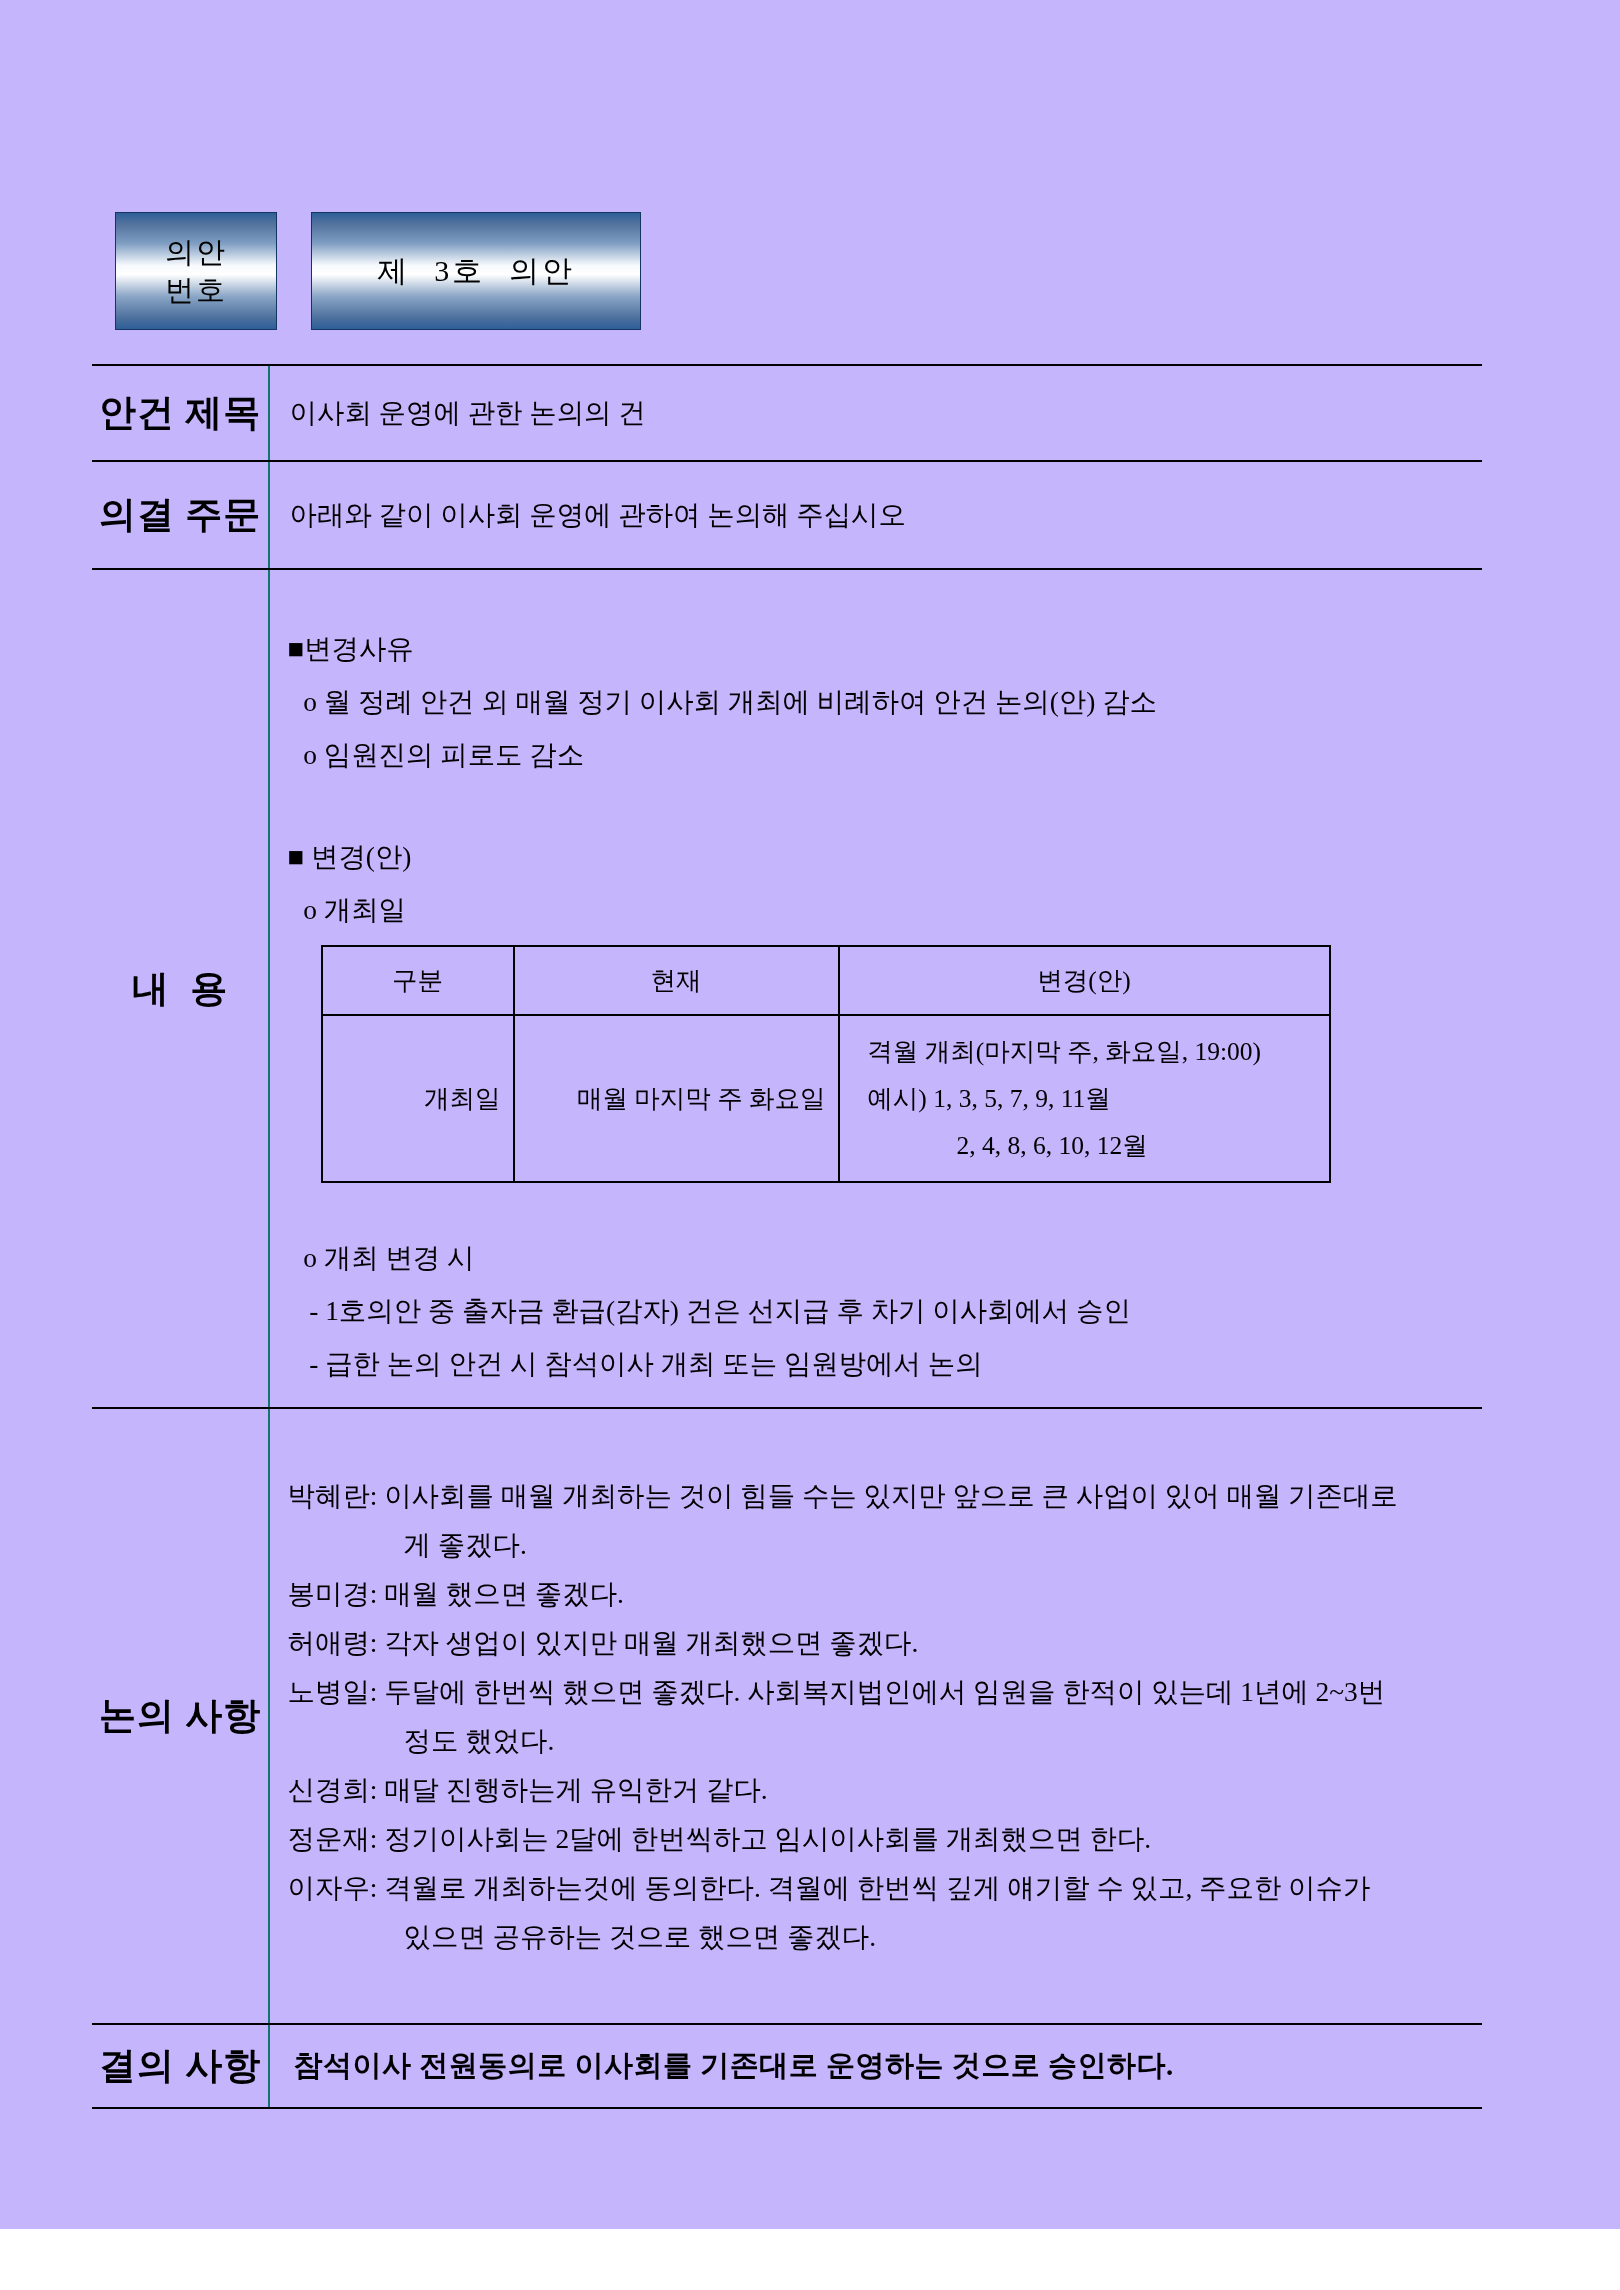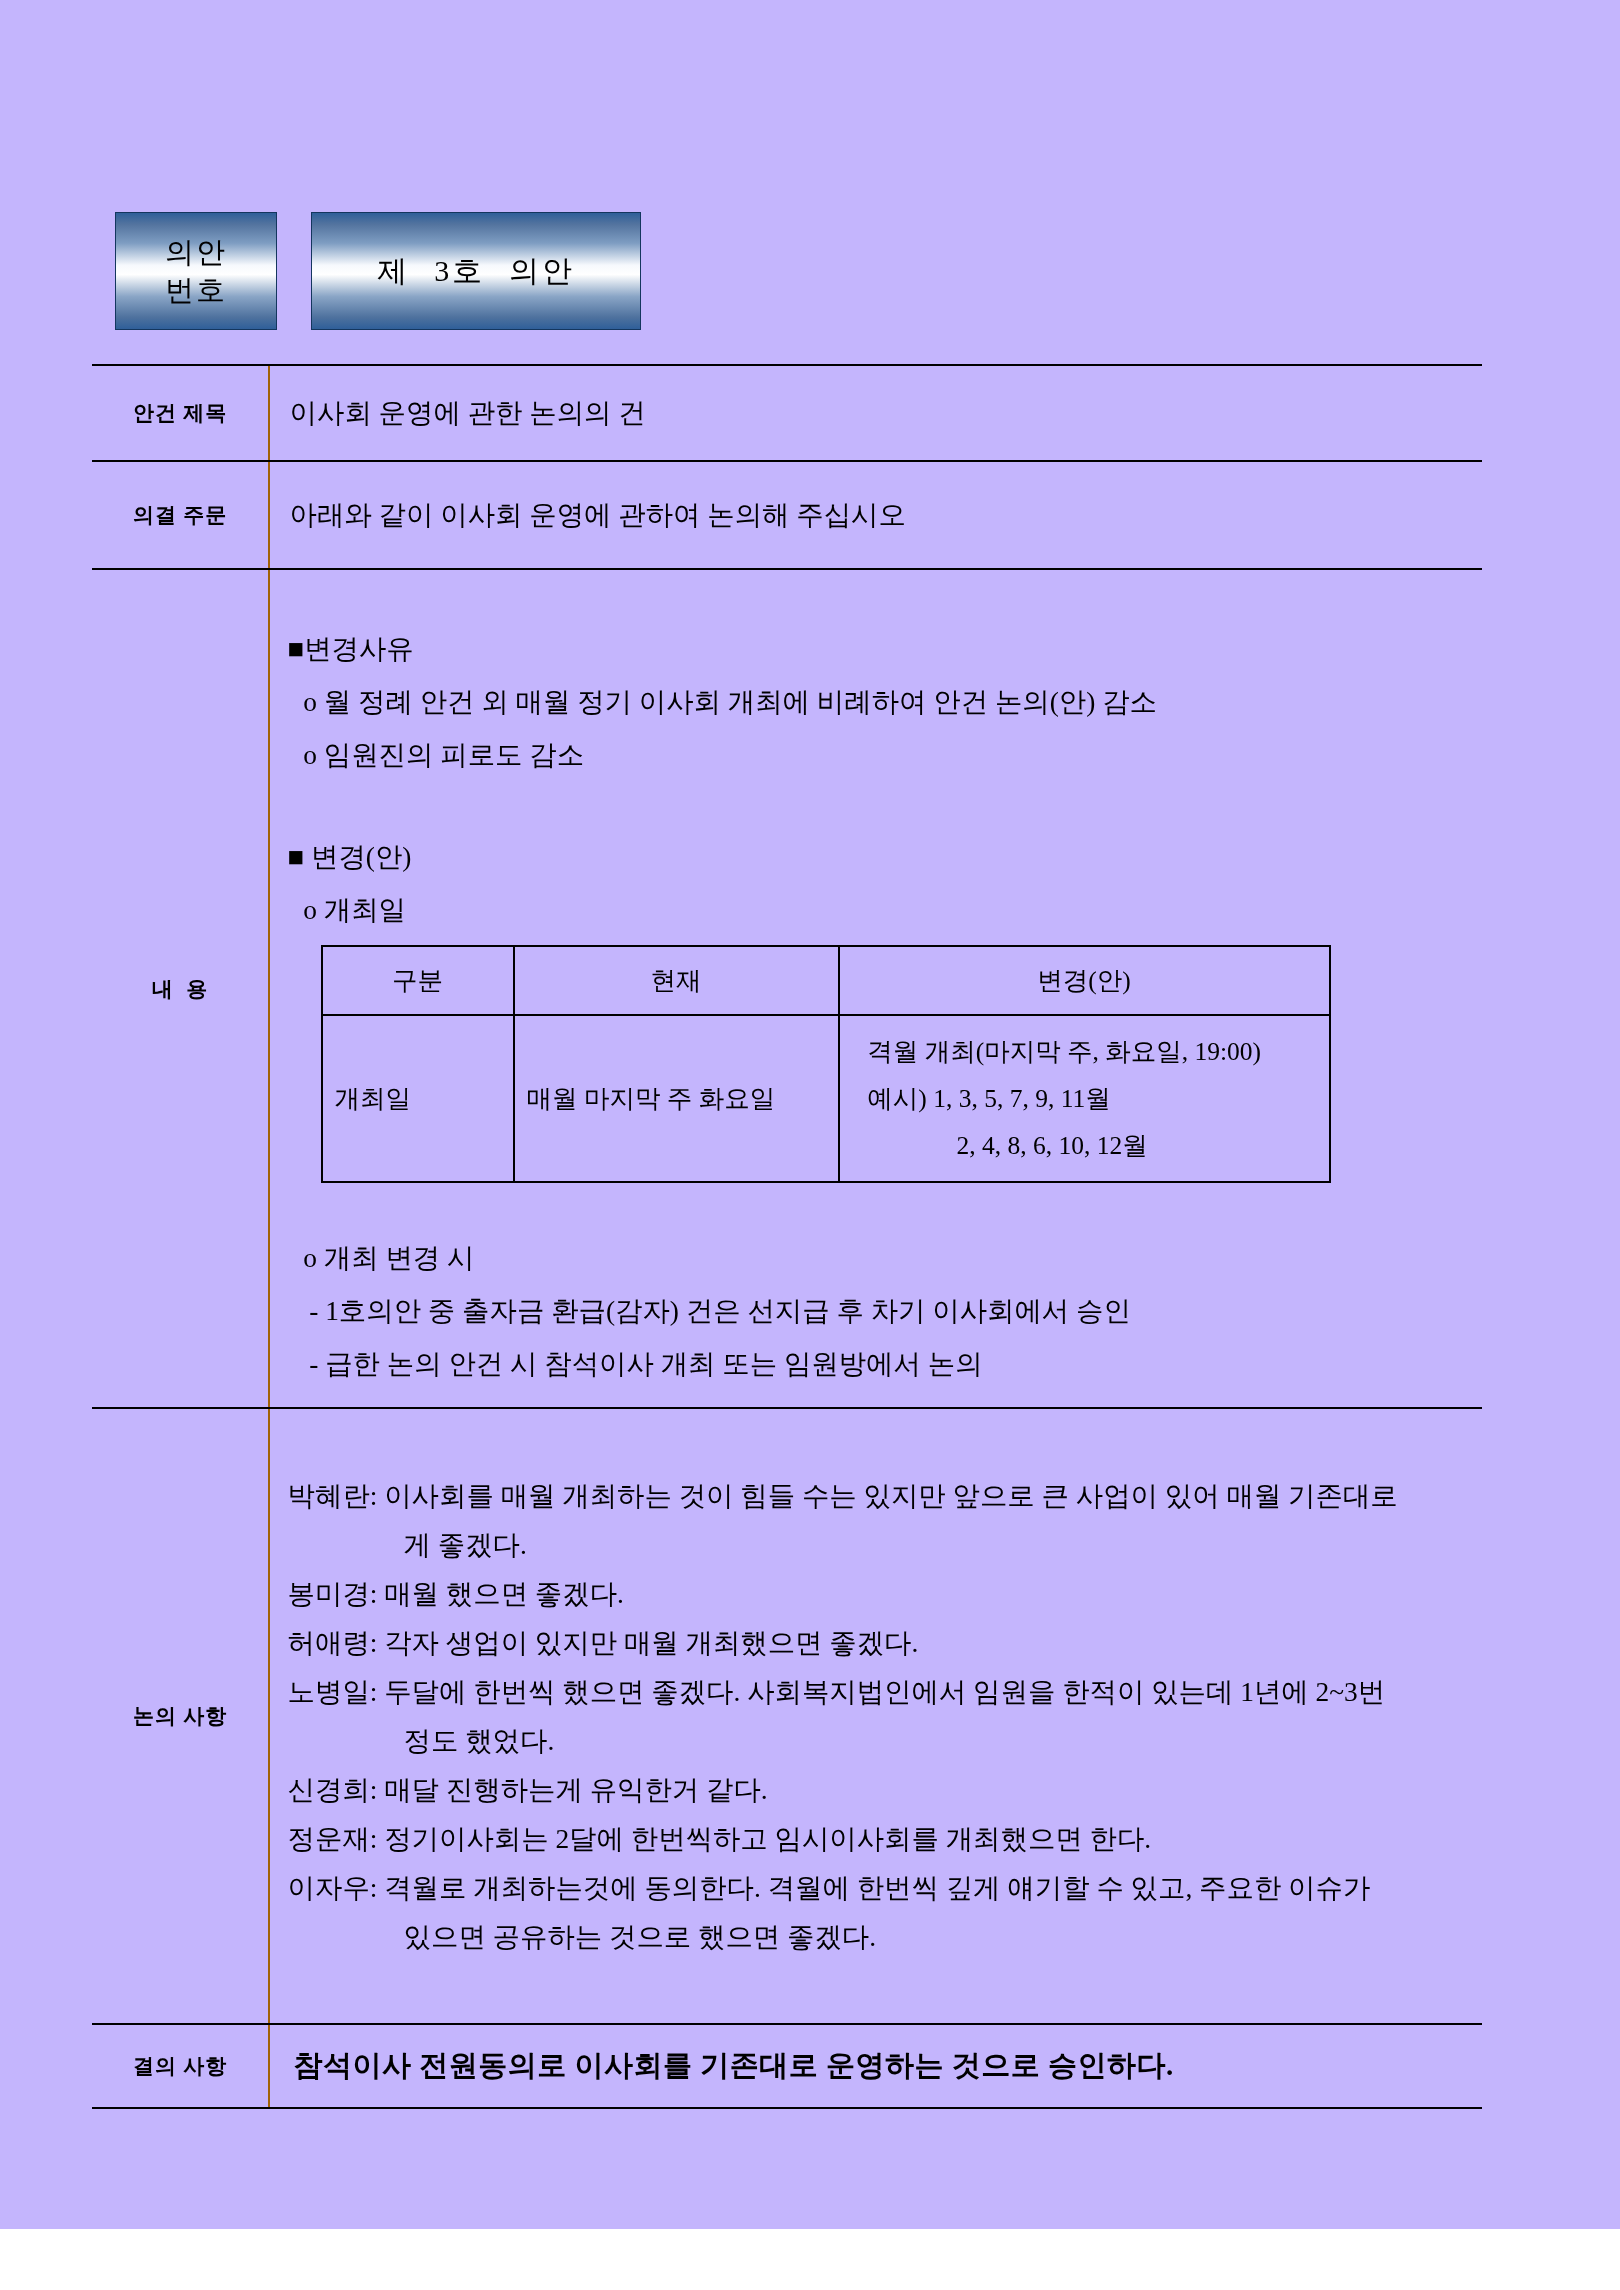--- a/index.html
+++ b/index.html
@@ -13,38 +13,38 @@
     border:1px solid #14365e;
     background:linear-gradient(180deg,#2f5f99 0%,#54749f 10%,#7e9dc2 26%,#f6f9fd 45%,#ffffff 53%,#8aa5c6 72%,#4e719e 90%,#2f5f99 100%);
     display:flex;align-items:center;justify-content:center;text-align:center;
   }
   .hdr-left{left:115px;width:162px;flex-direction:column;font-size:29px;line-height:38px;letter-spacing:2px;}
   .hdr-right{left:311px;width:330px;font-size:30px;letter-spacing:2.9px;word-spacing:13.7px;}
   
   .doc-table{position:absolute;left:92px;top:364px;width:1390px;border-top:2.9px solid #000;}
   .row{display:flex;border-bottom:2.9px solid #000;box-sizing:border-box;}
   .lbl{
-    flex:0 0 178px;width:178px;border-right:2px solid #a16207;box-sizing:border-box;
+    flex:0 0 178px;width:178px;border-right:2px solid #0f766e;box-sizing:border-box;
     display:flex;align-items:center;justify-content:center;
-    font-weight:bold;font-size:21px;letter-spacing:1px;white-space:pre;
+    font-weight:bold;font-size:37px;letter-spacing:1px;white-space:pre;
   }
   .cnt{flex:1;font-size:27.4px;min-width:0;}
   .cnt-mid{display:flex;align-items:center;padding-left:19.6px;}
   
   .cnt-flow{padding:53px 7.8px 0 17.6px;}
   .line{line-height:53px;white-space:nowrap;}
   .o-item{padding-left:15.7px;}
   .dash-item{padding-left:21.6px;}
   .gap{height:49px;}
   .mt{margin-top:49px;}
   .inner{border-collapse:collapse;table-layout:fixed;width:1010px;margin:7.8px 0 0 33px;}
   .inner th,.inner td{border:2px solid #000;font-weight:normal;font-size:25.5px;padding:12px;box-sizing:border-box;}
   .inner th{height:69px;text-align:center;}
   .inner td{height:167px;vertical-align:middle;}
-  .inner td.c{text-align:left;}
+  .inner td.c{text-align:right;}
   .inner td.l div{line-height:47px;white-space:nowrap;padding-left:15.7px;}
   .inner td.l div.ind{padding-left:80px;margin-left:25px;}
   
   .disc{padding:63px 7.8px 0 17.6px;}
   .dline{line-height:49px;white-space:nowrap;}
   .dline.cont{padding-left:116px;}
   
   .resolution{display:flex;align-items:center;font-weight:bold;font-size:29px;padding-left:23.5px;letter-spacing:0.5px;white-space:nowrap;}
   
   .footer{position:absolute;top:2235px;left:0;width:100%;text-align:center;font-size:27.4px;letter-spacing:2px;}

